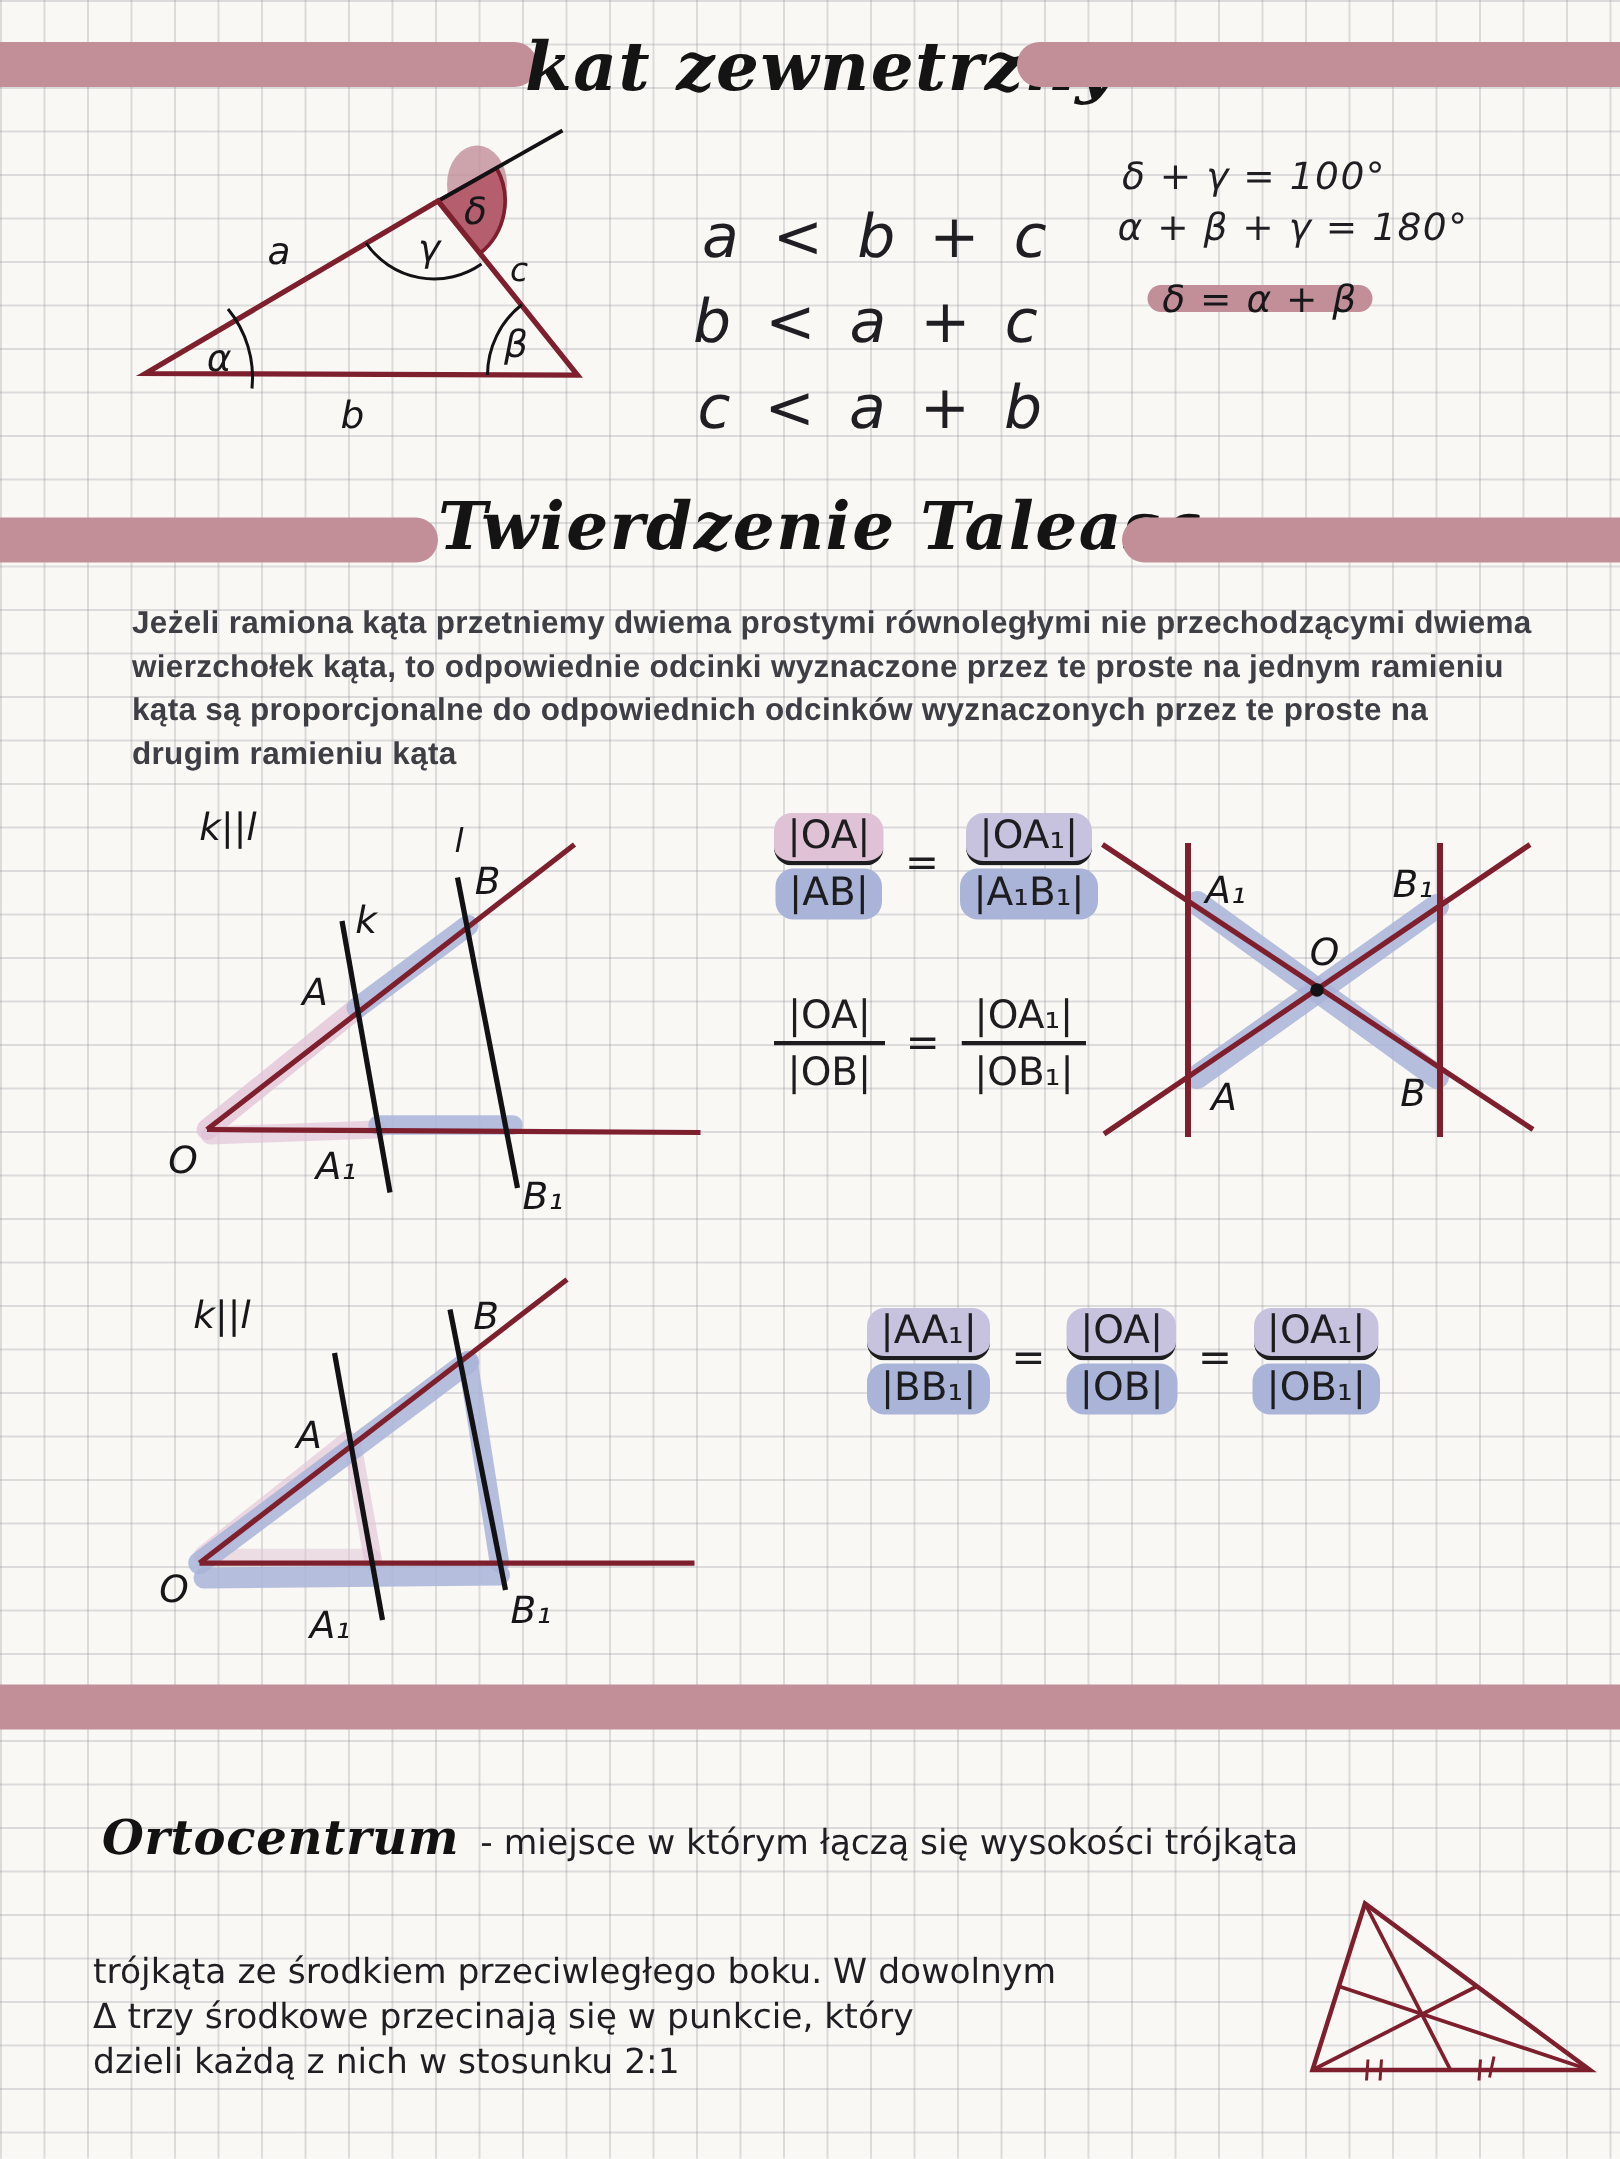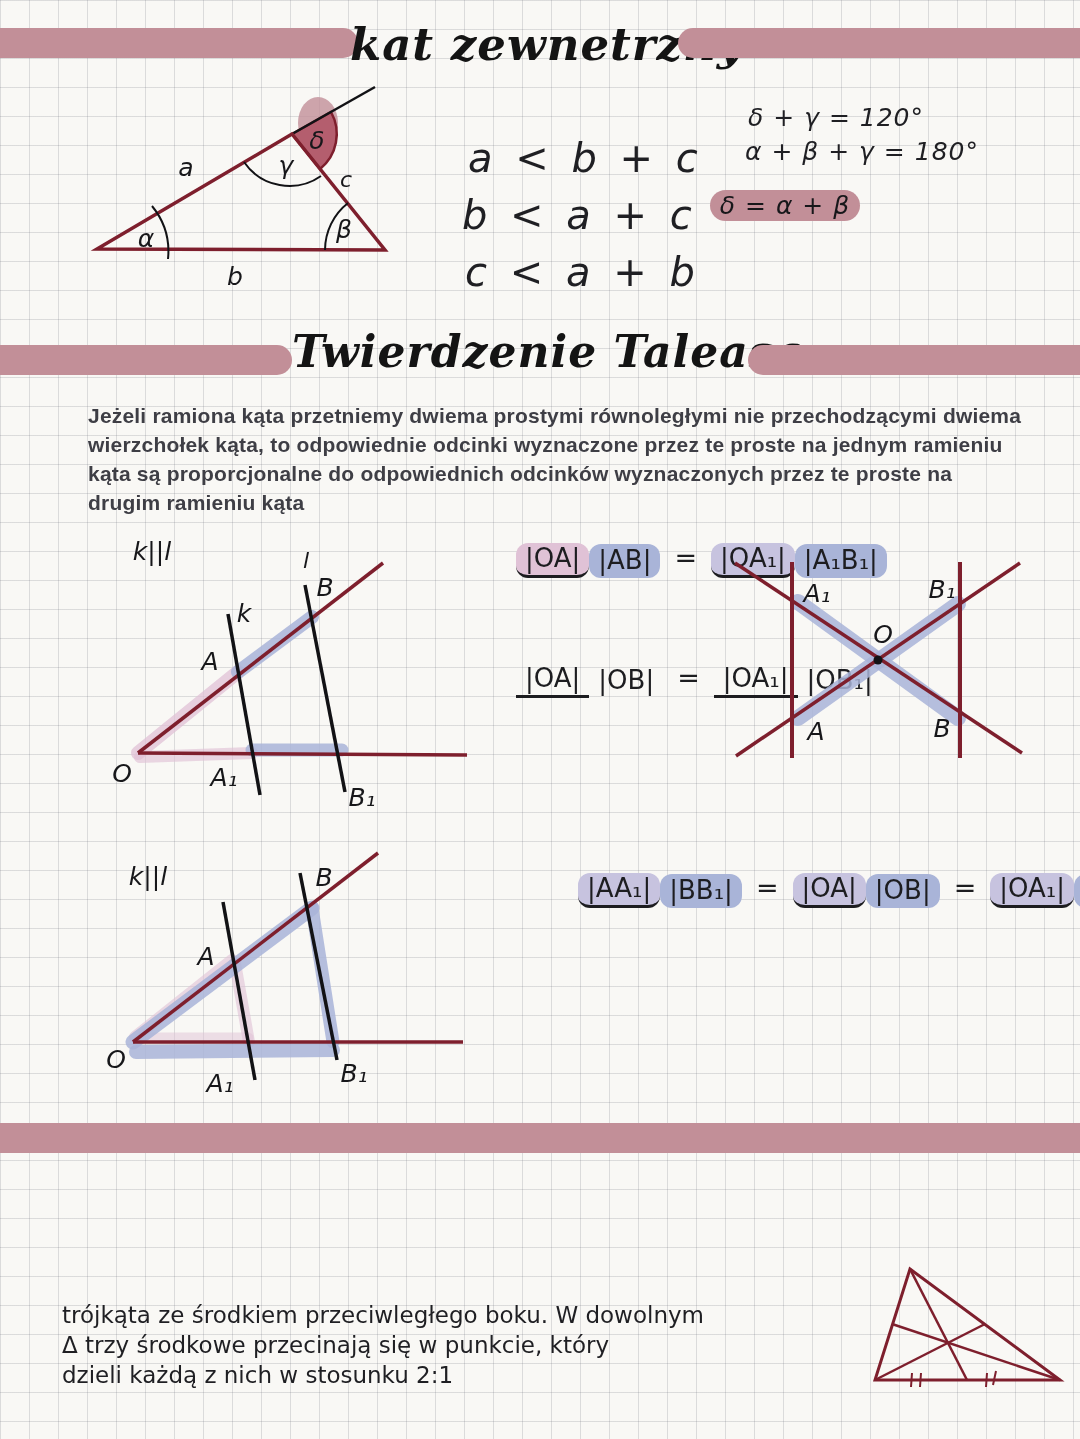--- a/index.html
+++ b/index.html
@@ -27,21 +27,21 @@
     position:absolute;font-family:"DejaVu Sans", sans-serif;color:#1f1f23;white-space:nowrap;
   }
   .ineq{font-size:40px;font-style:italic;letter-spacing:5px;}
   .toprule{font-size:25px;font-style:italic;letter-spacing:1px;}
   .eq-pill{
     position:absolute;background:var(--bar);border-radius:18px;
     display:flex;align-items:center;justify-content:center;
     font-size:25px;font-style:italic;color:#17171a;letter-spacing:1px;
   }
   .prop{position:absolute;display:flex;align-items:center;gap:14px;color:#1d1d20;}
-  .frac{display:inline-flex;flex-direction:row;align-items:flex-end;font-size:26px;line-height:1.15;}
+  .frac{display:inline-flex;flex-direction:column;align-items:center;font-size:26px;line-height:1.15;}
   .frac .num{padding:1px 9px;border-bottom:3px solid #1d1d20;border-radius:12px 12px 0 0;}
   .frac .den{padding:2px 9px;margin-top:2px;border-radius:12px;}
   .hl-pink{background:var(--hl-pink);border-radius:12px !important;}
   .hl-lav{background:var(--hl-lav);border-radius:12px !important;}
   .hl-blue{background:var(--hl-blue);border-radius:12px !important;}
   .eqs{font-size:27px;transform:translateY(-2px);}
   svg{position:absolute;overflow:visible;}
   .red{stroke:var(--dark-red);fill:none;}
   .blk{stroke:#121215;fill:none;}
   .hlb{stroke:var(--hl-blue);fill:none;stroke-linecap:round;}
@@ -79,23 +79,23 @@
     <text class="lbl" x="284" y="163">β</text>
     <text class="lbl" x="226" y="99">γ</text>
     <text class="lbl" x="257" y="74">δ</text>
     <text class="lbl sm" x="286" y="112">c</text>
   </svg>
 
   <div class="hand ineq" style="left:468px;top:135px;">a &lt; b + c</div>
   <div class="hand ineq" style="left:462px;top:192px;">b &lt; a + c</div>
   <div class="hand ineq" style="left:465px;top:249px;">c &lt; a + b</div>
 
-  <div class="hand toprule" style="left:748px;top:103px;">δ + γ = 120°</div>
+  <div class="hand toprule" style="left:748px;top:103px;">δ + γ = 100°</div>
   <div class="hand toprule" style="left:745px;top:137px;">α + β + γ = 180°</div>
-  <div class="eq-pill" style="left:710px;top:190px;width:150px;height:31px;">δ = α + β</div>
+  <div class="eq-pill" style="left:765px;top:190px;width:150px;height:18px;">δ = α + β</div>
 
   <div class="bar" style="left:-30px;top:345px;width:322px;"></div>
   <div class="script-title" style="left:292px;top:326px;width:455px;font-size:44px;">Twierdzenie Taleasa</div>
   <div class="bar" style="left:748px;top:345px;width:370px;"></div>
 
   <div class="marker" style="left:88px;top:401px;">Jeżeli ramiona kąta przetniemy dwiema prostymi równoległymi nie przechodzącymi dwiema</div>
   <div class="marker" style="left:88px;top:430px;">wierzchołek kąta, to odpowiednie odcinki wyznaczone przez te proste na jednym ramieniu</div>
   <div class="marker" style="left:88px;top:459px;">kąta są proporcjonalne do odpowiednich odcinków wyznaczonych przez te proste na</div>
   <div class="marker" style="left:88px;top:488px;">drugim ramieniu kąta</div>
 
@@ -188,20 +188,23 @@
     </span>
     <span class="eqs">=</span>
     <span class="frac">
       <span class="num hl-lav">|OA₁|</span>
       <span class="den hl-blue">|OB₁|</span>
     </span>
   </div>
 
   <div class="bar flat" style="left:0;top:1123px;width:1080px;"></div>
 
+  <div class="defrow" style="left:68px;top:1206px;">
+    <span class="head">Ortocentrum</span><span class="body">- miejsce w którym łączą się wysokości trójkąta</span>
+  </div>
 
   <div class="defline" style="left:62px;top:1302px;">trójkąta ze środkiem przeciwległego boku. W dowolnym</div>
   <div class="defline" style="left:62px;top:1332px;">Δ trzy środkowe przecinają się w punkcie, który</div>
   <div class="defline" style="left:62px;top:1362px;text-align:right;">dzieli każdą z nich w stosunku 2:1</div>
 
   <svg style="left:862px;top:1252px;" width="210" height="150" viewBox="0 0 210 150">
     <path class="red" stroke-width="3" d="M48,17 L13,128 L198,128 Z"></path>
     <path class="red" stroke-width="2.5" d="M48,17 L105,128"></path>
     <path class="red" stroke-width="2.5" d="M13,128 L123,72"></path>
     <path class="red" stroke-width="2.5" d="M198,128 L30,72"></path>

